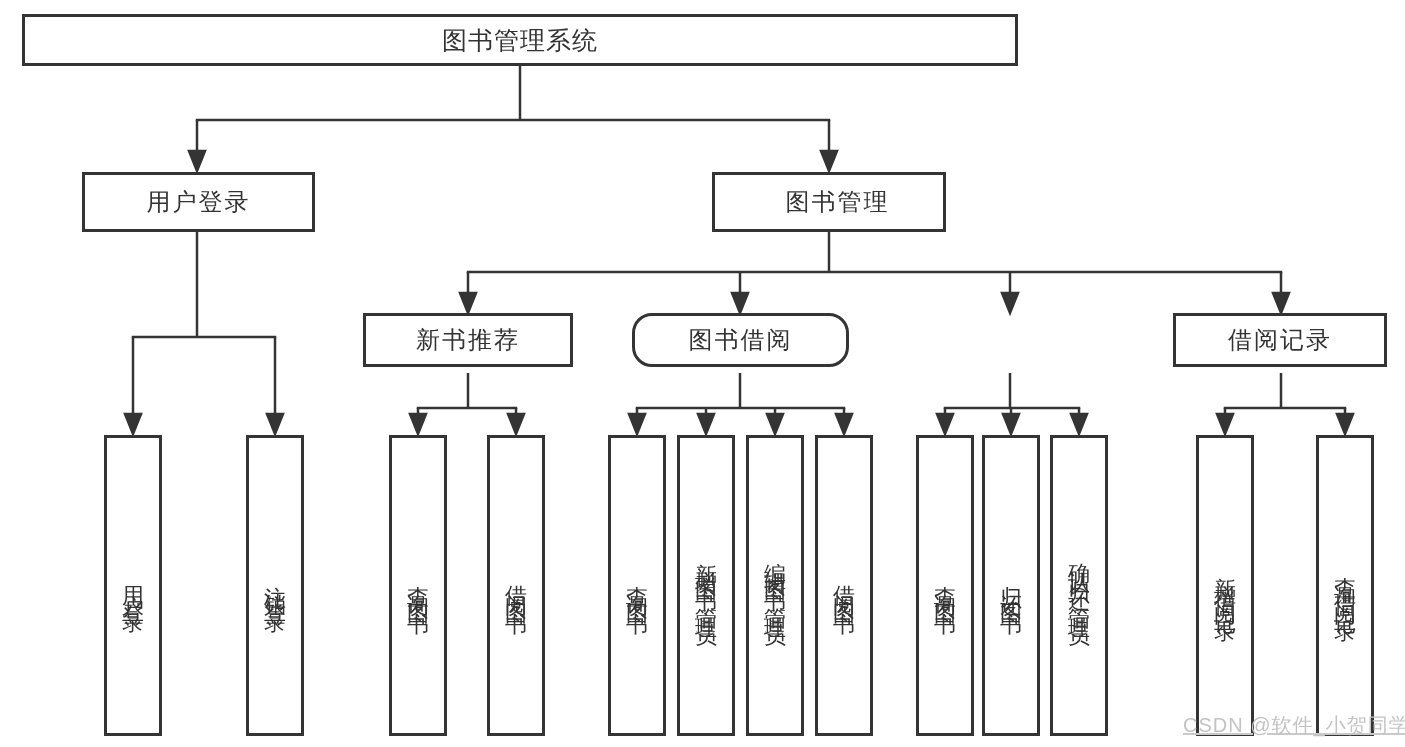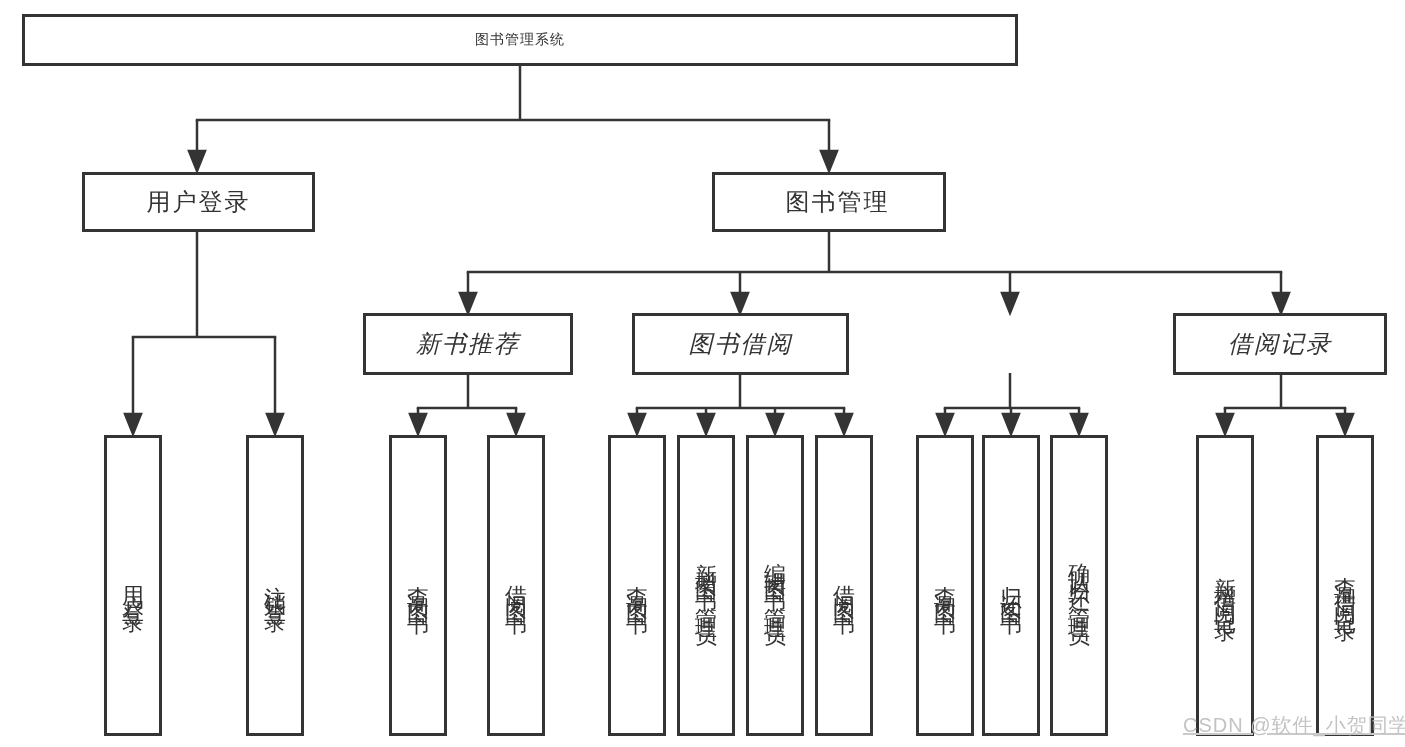--- a/index.html
+++ b/index.html
@@ -23,33 +23,32 @@
     border: 3px solid #343434;
     color: #333333;
     display: flex;
     align-items: center;
     justify-content: center;
     text-align: center;
   }
   .root {
     left: 22px; top: 14px;
     width: 996px; height: 52px;
-    font-size: 14px;
+    font-size: 25px;
     letter-spacing: 1px;
   }
   .hnode {
     top: 172px; height: 60px;
     font-size: 24px;
     letter-spacing: 2px;
   }
   .l3node {
-    top: 313px; height: 62px;
+    top: 313px; height: 54px;
     font-size: 24px;
     letter-spacing: 2px;
-    font-style: italic;
   }
   .leaf {
     top: 435px;
     width: 58px; height: 301px;
     font-size: 22px;
     letter-spacing: 9px;
     line-height: 1;
     writing-mode: vertical-rl;
     text-orientation: mixed;
   }
@@ -147,21 +146,21 @@
       </g>
     </g>
   </svg>
 
   <div class="node root">图书管理系统</div>
 
   <div class="node hnode" style="left:82px; width:233px;">用户登录</div>
   <div class="node hnode" style="left:712px; width:234px;padding-left:17px;">图书管理</div>
 
   <div class="node l3node" style="left:363px; width:210px;">新书推荐</div>
-  <div class="node l3node" style="left:632px; width:217px;">图书借阅</div>
+  <div class="node l3node" style="left:632px; width:217px;border-radius:20px;">图书借阅</div>
   <div class="node l3node" style="left:1173px; width:214px;">借阅记录</div>
 
   <div class="node leaf" style="left:104px;">用户登录</div>
   <div class="node leaf" style="left:246px;">注销登录</div>
   <div class="node leaf" style="left:389px;">查询图书</div>
   <div class="node leaf" style="left:487px;">借阅图书</div>
   <div class="node leaf" style="left:608px;">查询图书</div>
   <div class="node leaf" style="left:677px;">新增图书（管理员）</div>
   <div class="node leaf" style="left:746px;">编辑图书（管理员）</div>
   <div class="node leaf" style="left:815px;">借阅图书</div>

